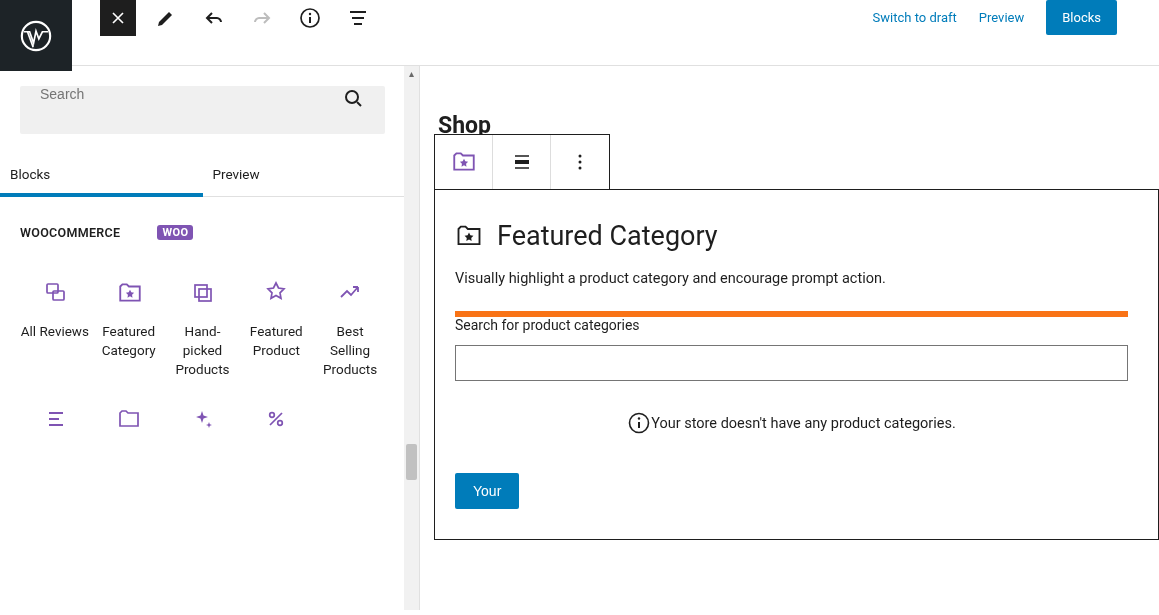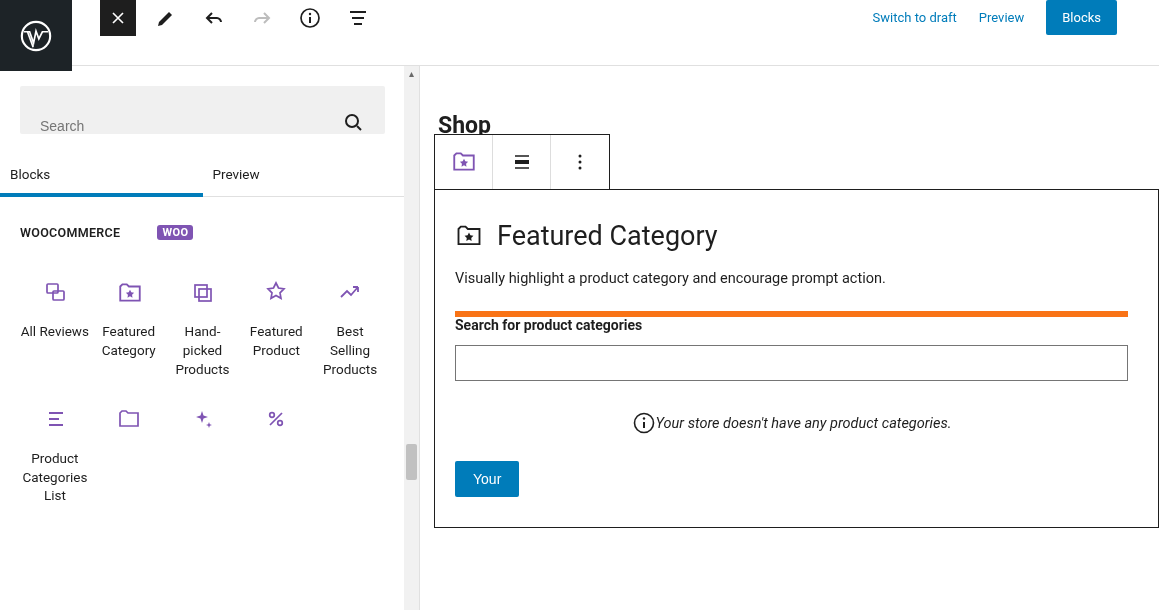--- a/index.html
+++ b/index.html
@@ -15,21 +15,21 @@
     .link-btn { color: #007cba; font-size: 13px; cursor: pointer; }
     .update-btn { background: #007cba; color: #fff; padding: 10px 16px; border-radius: 2px; font-size: 13px; cursor: pointer; }
     
     .content-area { display: flex; height: calc(100% - 71px); }
     
     .sidebar { width: 420px; border-right: 1px solid #e0e0e0; display: flex; flex-direction: column; position: relative; }
     .scrollbar-track { position: absolute; right: 0; top: 0; width: 15px; height: 100%; background: #f1f1f1; }
     .scroll-arrow-up { position: absolute; top: 0; left: 0; width: 15px; height: 15px; display: flex; align-items: center; justify-content: center; font-size: 10px; color: #6a6a6a; }
     .scroll-thumb { position: absolute; top: 378px; left: 2px; width: 11px; height: 36px; background: #c1c1c1; border-radius: 2px; }
     .sidebar-inner { padding: 20px 20px 0 20px; width: 405px; }
-    .search-box { background: #f0f0f0; height: 48px; display: flex; align-items: flex-end; padding: 0 20px; border-radius: 2px; }
+    .search-box { background: #f0f0f0; height: 48px; display: flex; align-items: flex-start; padding: 0 20px; border-radius: 2px; }
     .search-input { flex: 1; border: none; background: transparent; font-size: 14px; color: #757575; outline: none; }
     .search-icon { color: #1e1e1e; }
     .tabs { display: flex; margin-top: 18px; border-bottom: 1px solid #e0e0e0; margin-left: -20px; margin-right: -20px; }
     .tab { flex: 1; padding: 14px 10px; font-size: 13.5px; cursor: pointer; position: relative; }
     .tab.active::after { content: ''; position: absolute; bottom: -1px; left: 0; right: 0; height: 4px; background: #007cba; }
     .category-header { display: flex; align-items: center; gap: 10px; margin-top: 28px; font-size: 12.5px; font-weight: 600; letter-spacing: 0.3px; color: #1e1e1e; text-transform: uppercase; }
     .woo-badge { background: #7f54b3; color: #fff; padding: 1px 5px; border-radius: 3px; font-size: 11px; font-weight: 700; letter-spacing: 0.4px; margin-left: 27px; }
     .blocks-grid { display: grid; grid-template-columns: repeat(5, 1fr); gap: 28px 4px; margin-top: 40px; }
     .block-item { display: flex; flex-direction: column; align-items: center; cursor: pointer; text-align: center; }
     .block-icon { width: 24px; height: 24px; color: #7f54b3; margin-bottom: 18px; }
@@ -41,23 +41,23 @@
     .block-controls { display: flex; border: 1px solid #1e1e1e; margin-top: 68px; width: fit-content; height: 56px; background: #fff; position: relative; z-index: 2; }
     .ctrl-btn { width: 58px; display: flex; align-items: center; justify-content: center; border-right: 1px solid #ddd; cursor: pointer; }
     .ctrl-btn:last-child { border-right: none; }
     .ctrl-btn.first { color: #7f54b3; }
     
     .block-placeholder { border: 1px solid #1e1e1e; border-left-width: 1px; margin-top: -1px; padding: 30px 30px 30px 20px; background: #fff; }
     .placeholder-header { display: flex; align-items: center; gap: 14px; margin-bottom: 18px; }
     .placeholder-icon { color: #1e1e1e; }
     .placeholder-title { font-size: 27px; font-weight: 400; }
     .placeholder-desc { font-size: 14.5px; color: #1e1e1e; padding-bottom: 24px; border-bottom: 6px solid #f97316; }
-    .search-categories-label { font-size: 14px; font-weight: 700; margin-bottom: 12px; }
+    .search-categories-label { font-size: 14px; font-weight: 400; margin-bottom: 12px; }
     .cat-search-input { width: 100%; height: 36px; border: 1px solid #757575; padding: 0 10px; margin-bottom: 30px; }
-    .no-categories { display: flex; align-items: center; justify-content: center; margin-bottom: 26px; font-size: 14.5px; font-style: italic; }
+    .no-categories { display: flex; align-items: center; justify-content: center; margin-bottom: 38px; font-size: 14.5px; }
     .info-icon { }
     .done-btn { background: #007cba; color: #fff; padding: 10px 18px; font-size: 14px; border: none; border-radius: 2px; cursor: pointer; }
     
     svg { display: block; }
   </style>
 </head>
 <body>
 
 <div class="topbar">
   <div class="wp-logo">
@@ -170,21 +170,20 @@
               </svg>
             </span>
         <span class="block-label">Best Selling Products</span>
       </div>
       <div class="block-item">
         <span class="block-icon">
               <svg width="24" height="24" viewBox="0 0 24 24">
                 <path d="M6 6h14M6 12h10M6 18h14" stroke="currentColor" stroke-width="2"></path>
               </svg>
             </span>
-        <span class="block-label">Product Categories List</span>
       </div>
       <div class="block-item">
         <span class="block-icon">
               <svg width="24" height="24" viewBox="0 0 24 24">
                 <path d="M3 6l2-2h4l2 2h10v13H3V6z" stroke="currentColor" stroke-width="1.7" fill="none"></path>
               </svg>
             </span>
         <span class="block-label"></span>
       </div>
       <div class="block-item">

